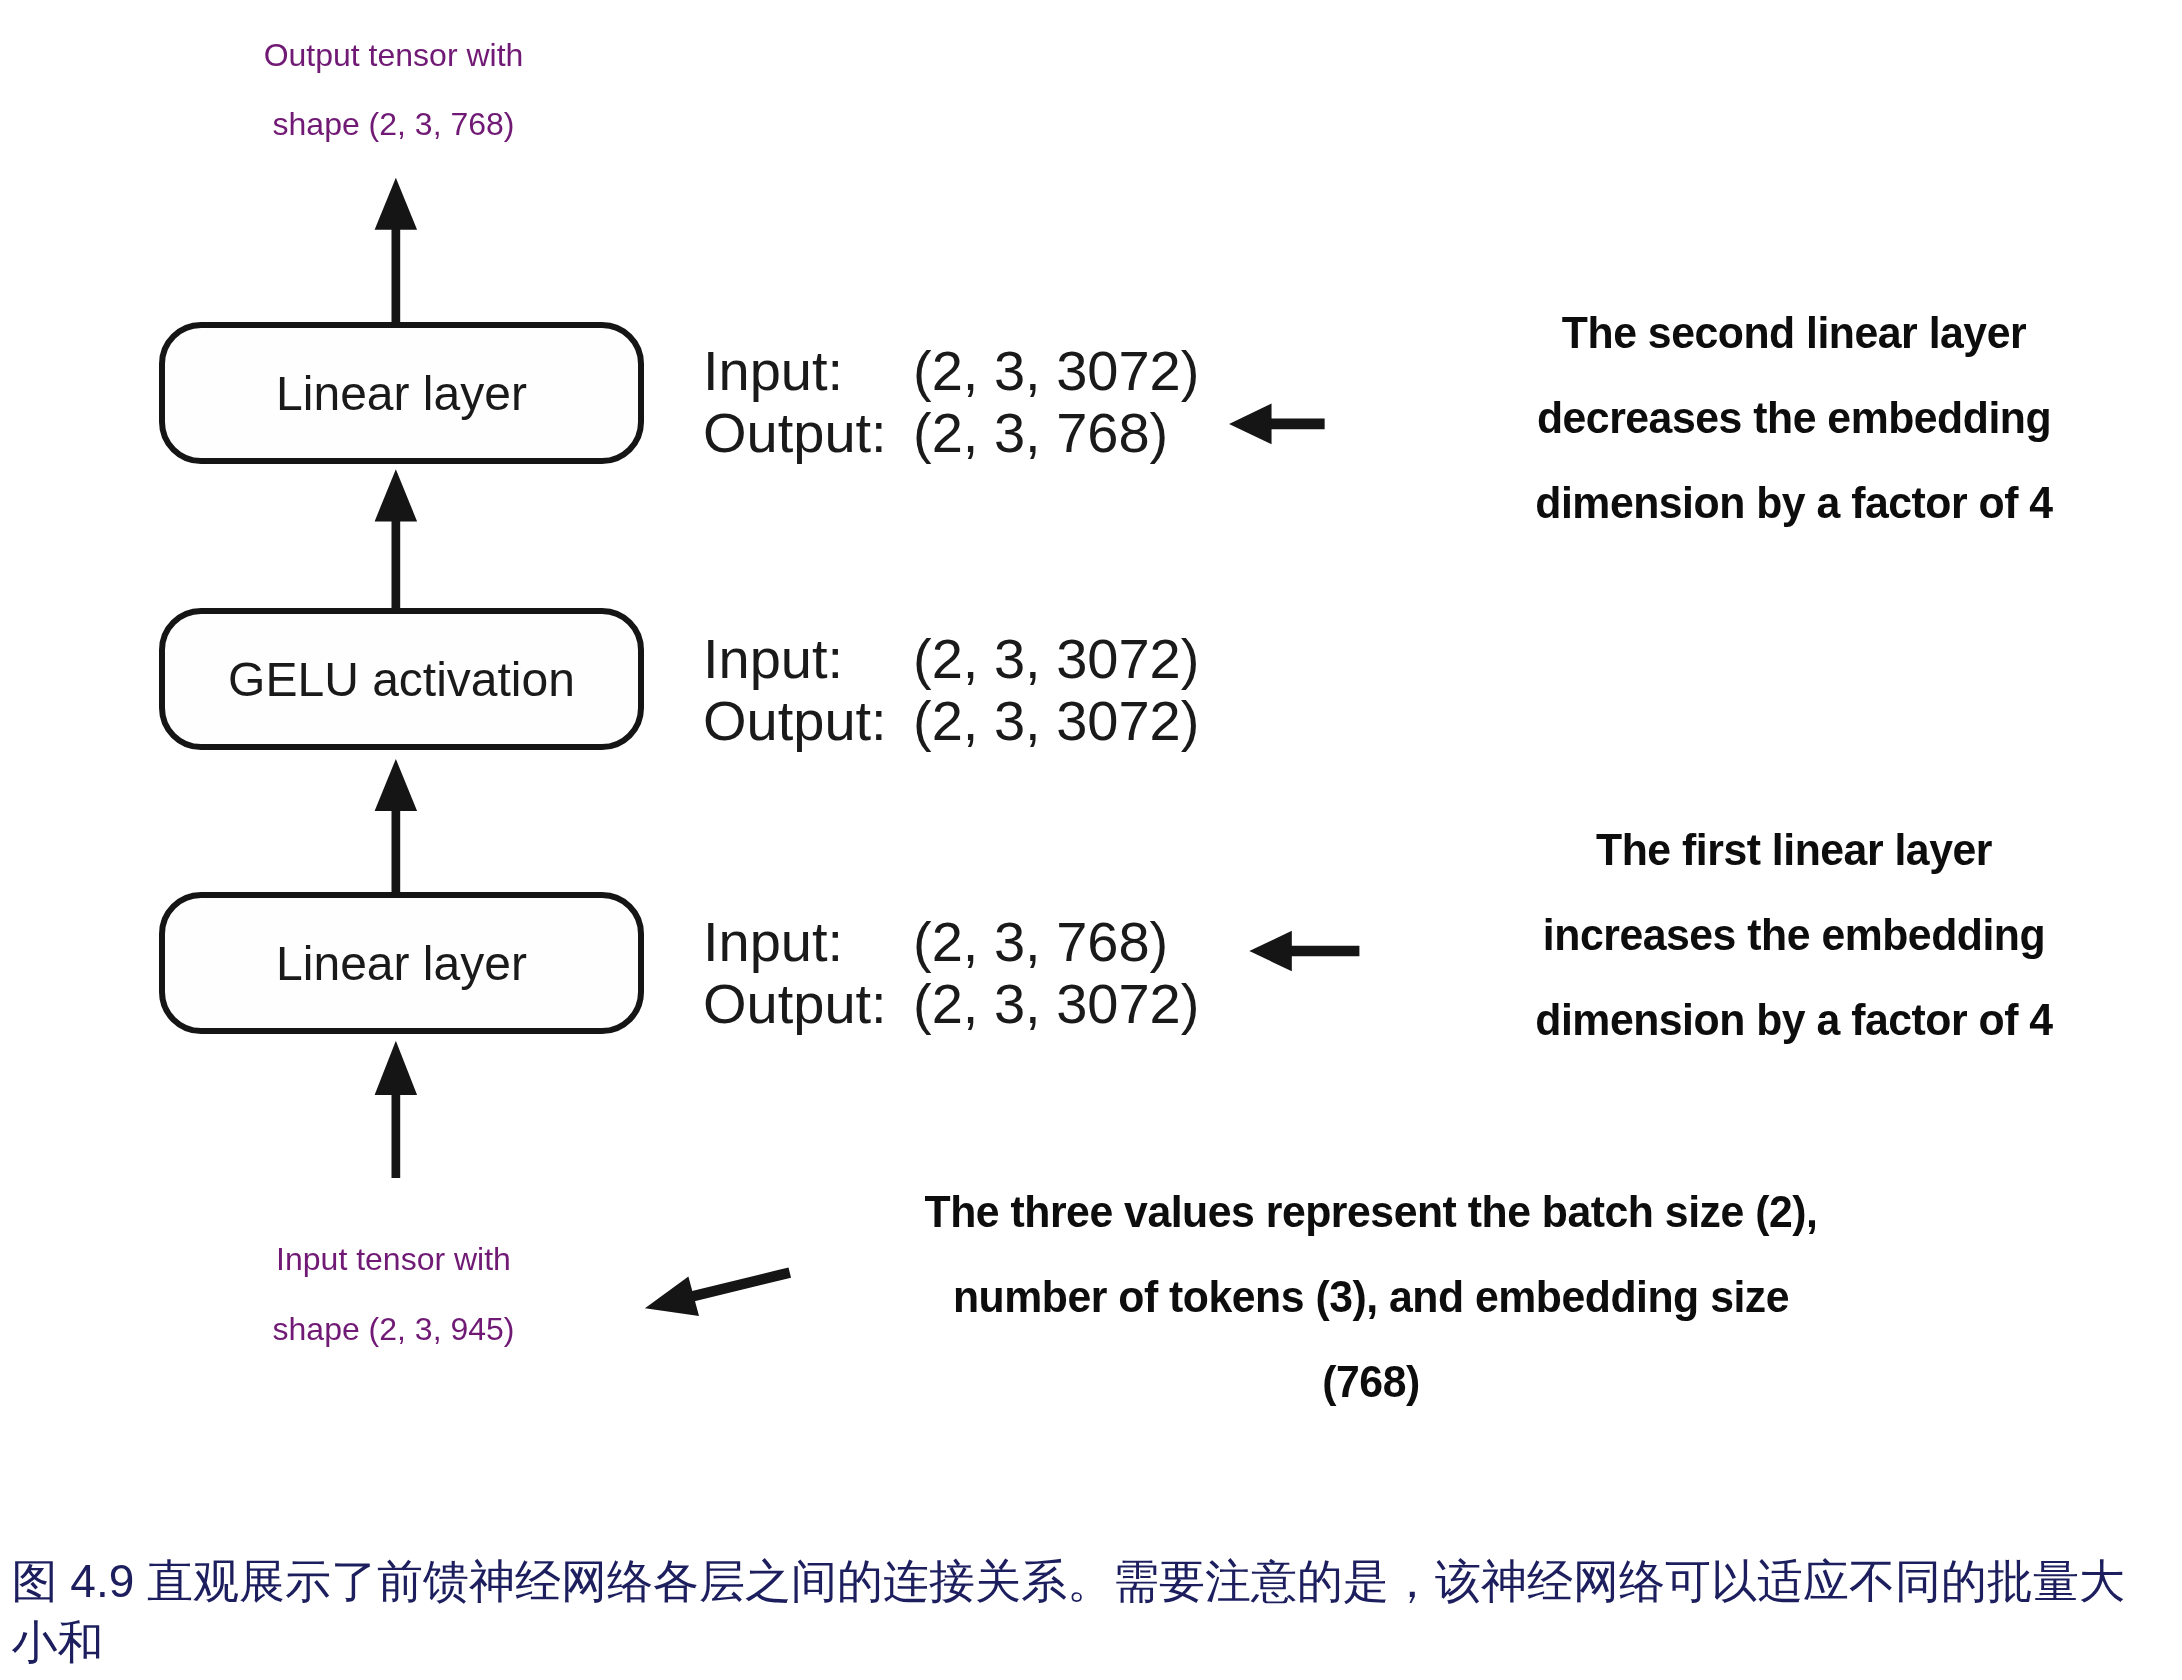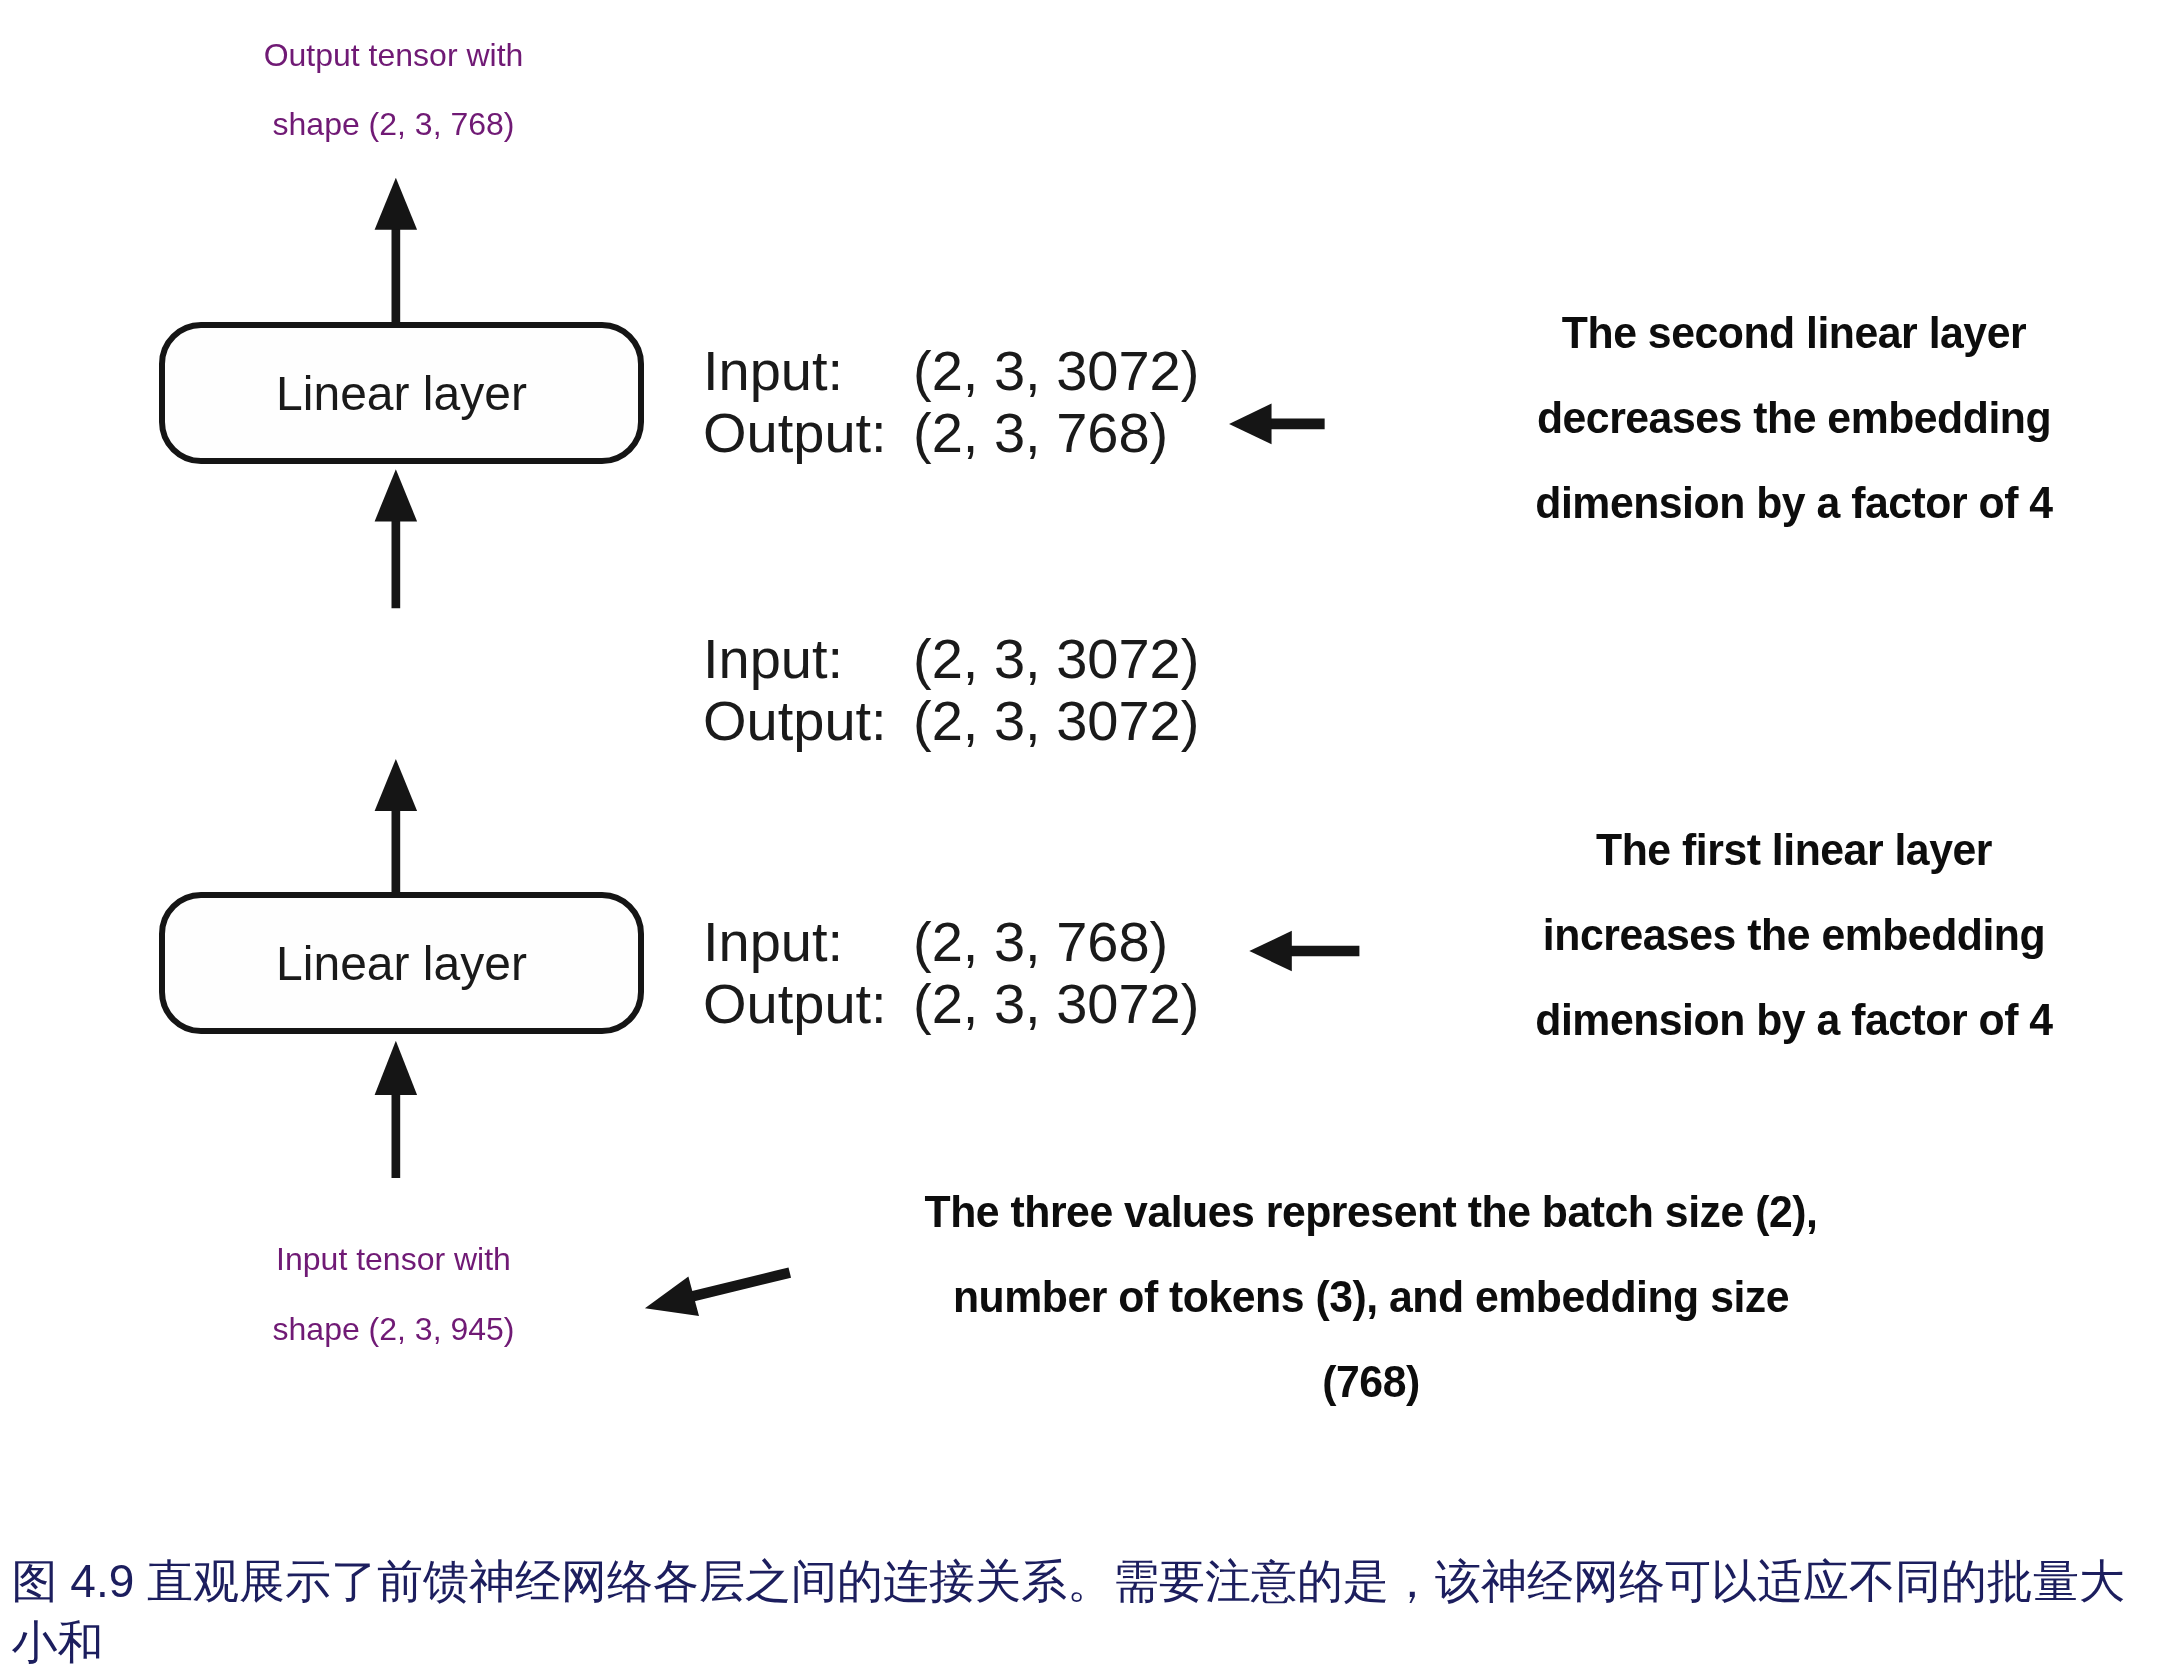--- a/index.html
+++ b/index.html
@@ -69,20 +69,23 @@
       <polygon points="668,1355 713,1322 724,1363" stroke="none"></polygon>
     </g>
   </svg>
 
   <div class="abs tensor-label pre" style="left:104px;top:21px;">Output tensor with
 shape (2, 3, 768)</div>
 
   <div class="abs node-box" style="top:322px;">
     <span>Linear layer</span>
   </div>
+  <div class="abs node-box" style="top:608px;">
+    <span>GELU activation</span>
+  </div>
   <div class="abs node-box" style="top:892px;">
     <span>Linear layer</span>
   </div>
 
   <div class="abs io-block" style="top:340px;">
     <div class="io-row">
       <span class="io-label">Input:</span>
       <span class="io-value">(2, 3, 3072)</span>
     </div>
     <div class="io-row">

